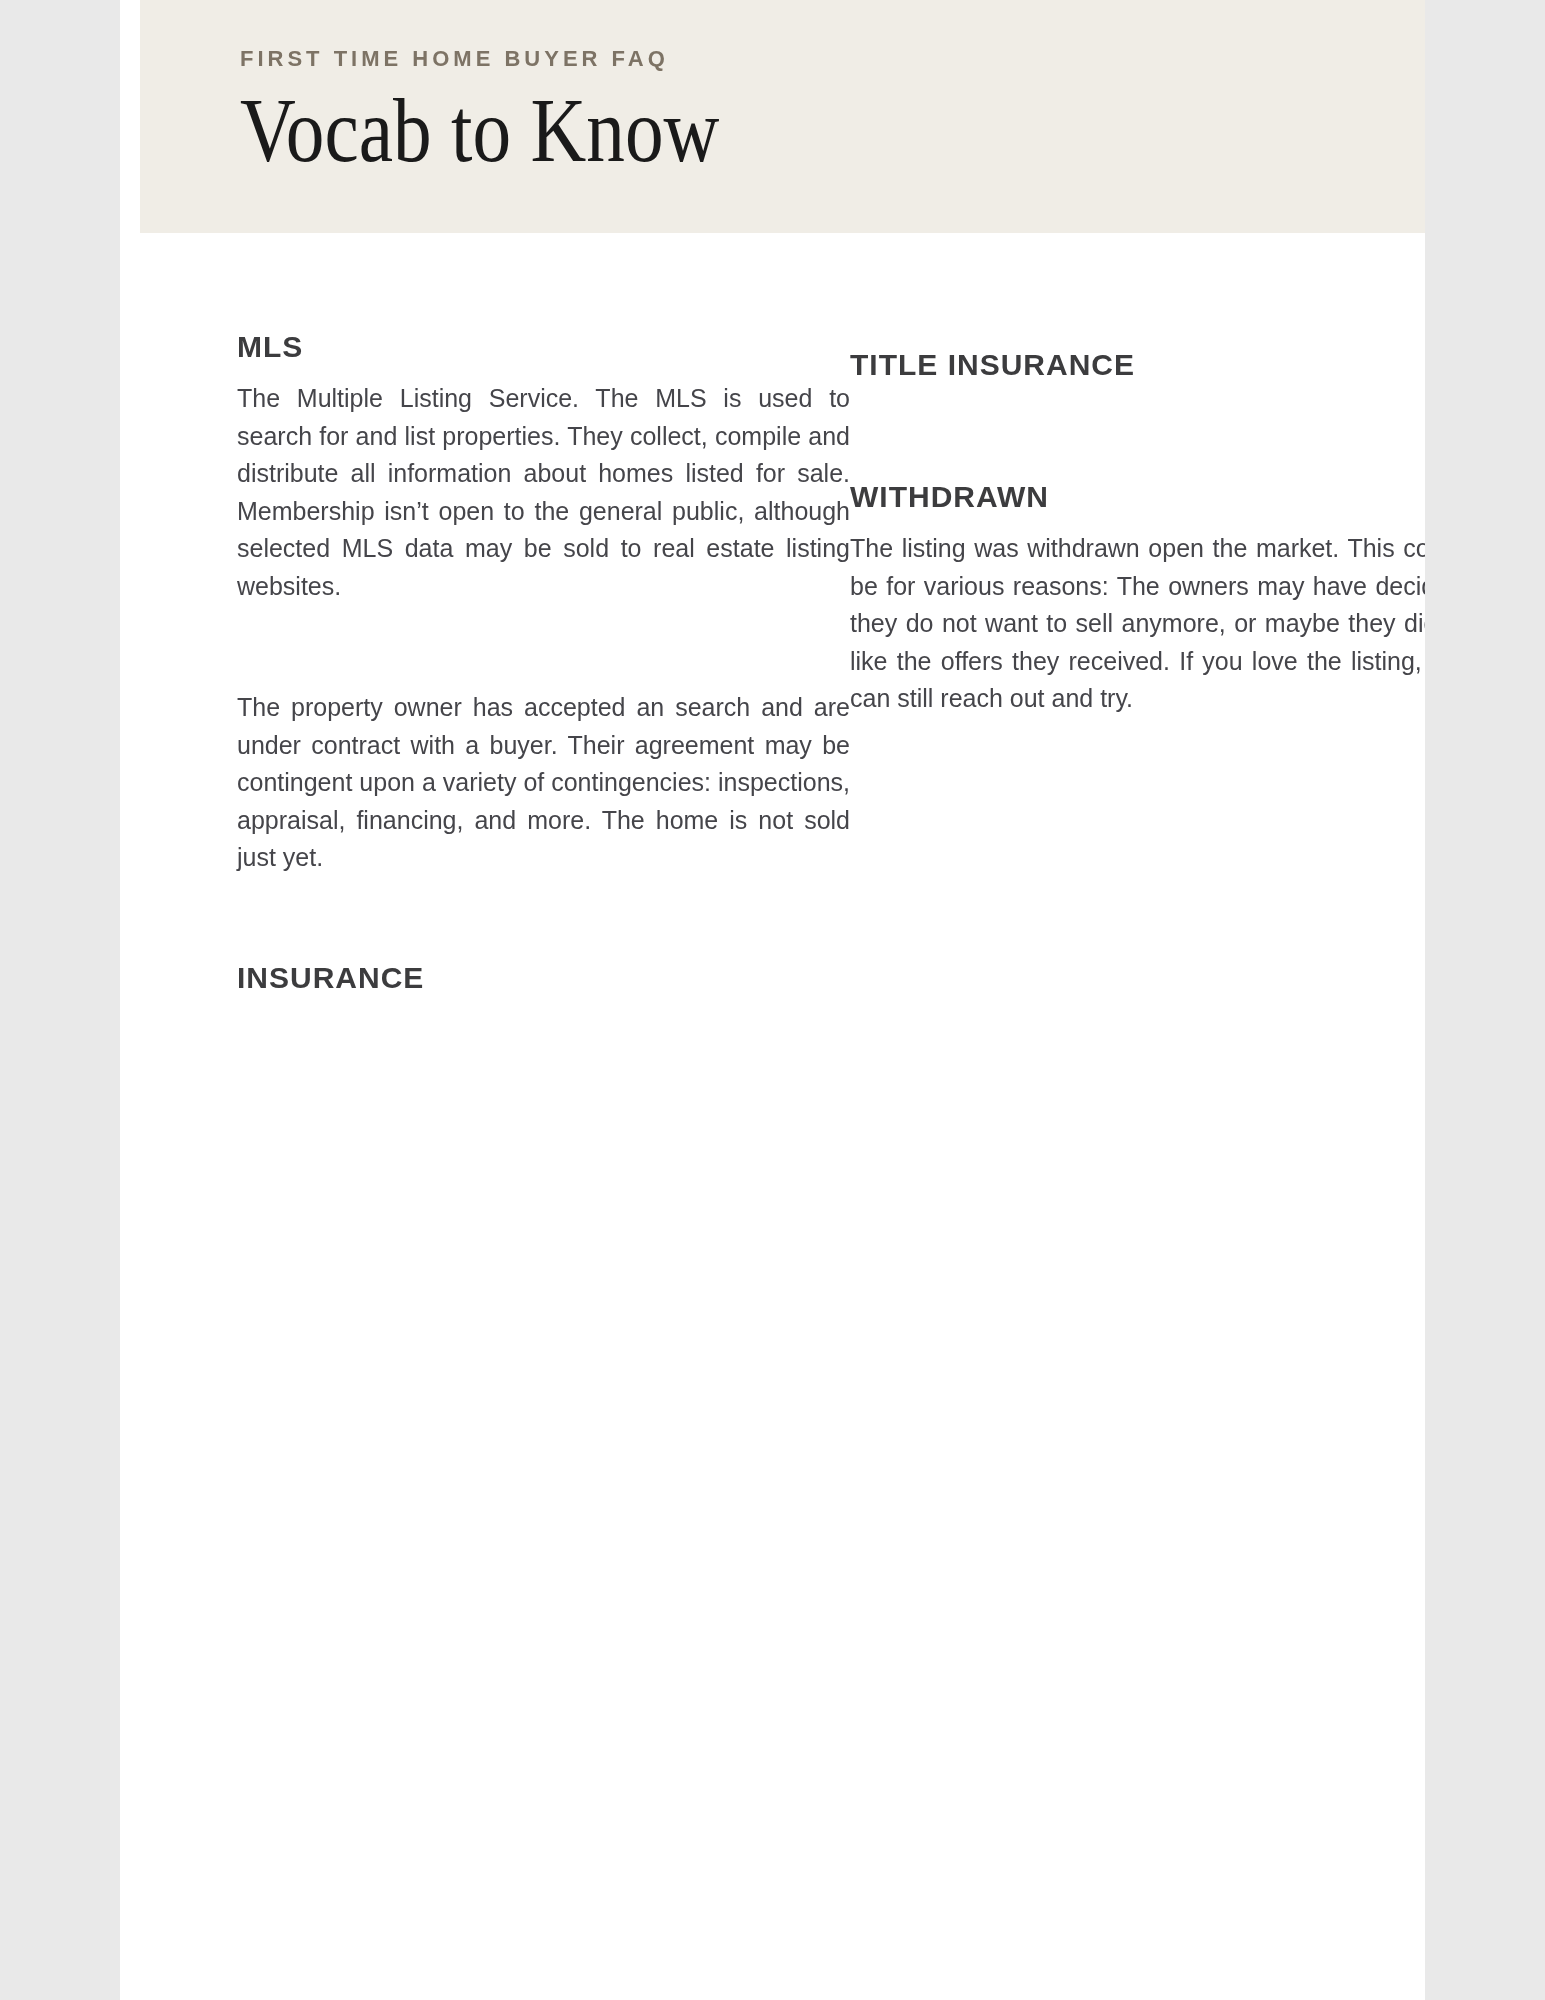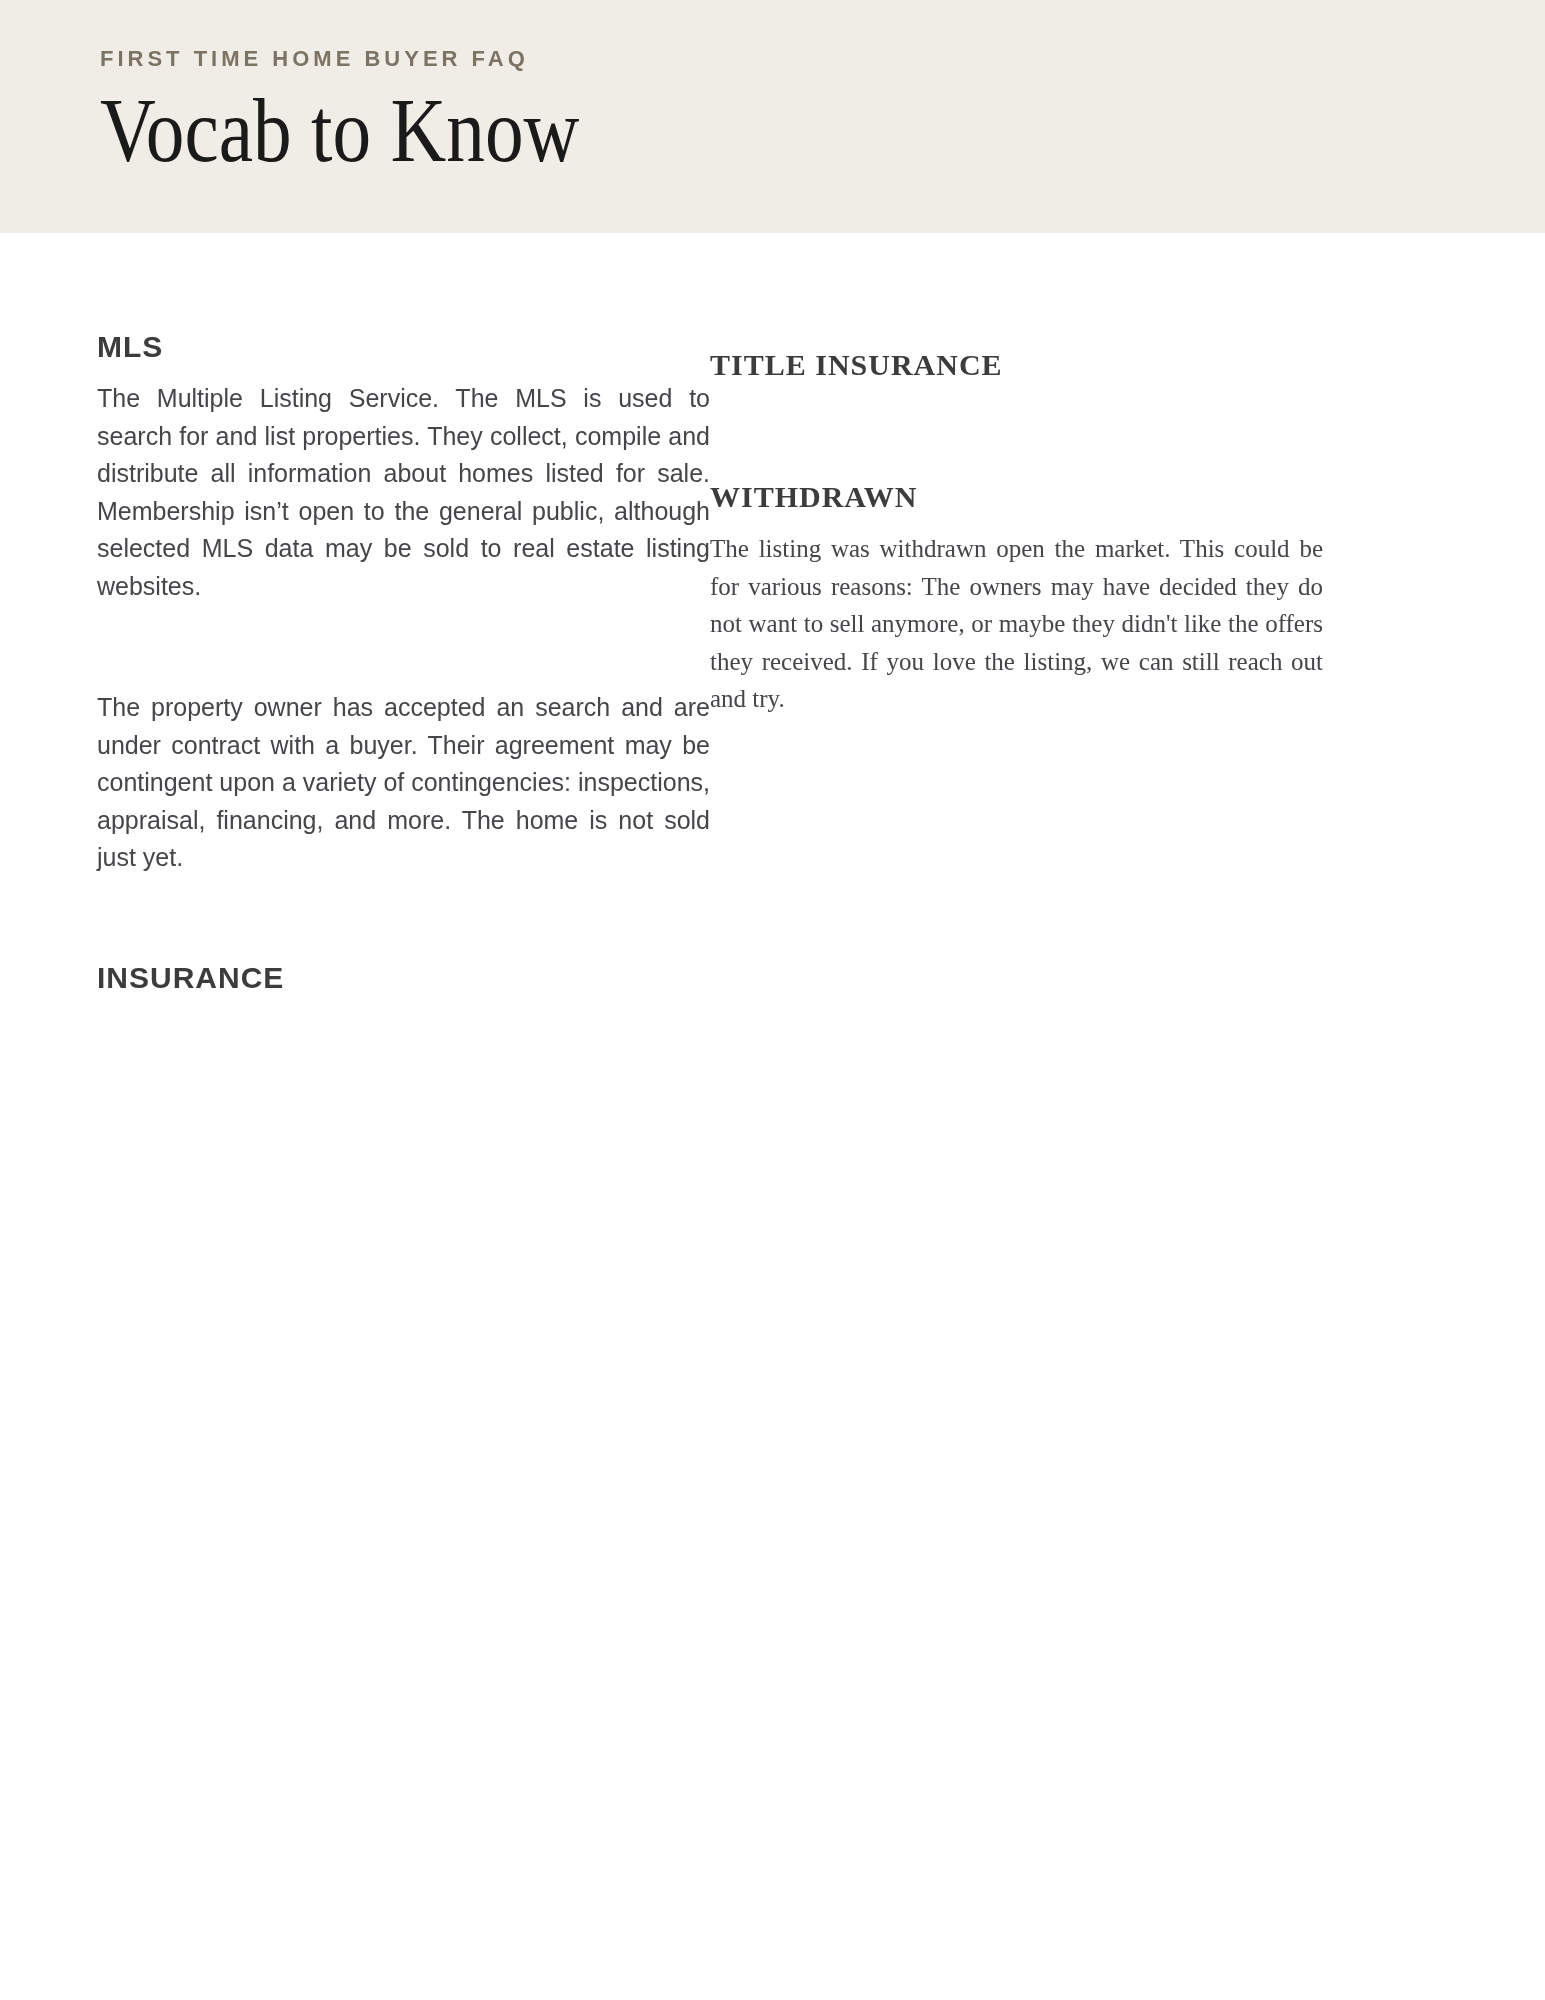--- a/index.html
+++ b/index.html
@@ -6,27 +6,28 @@
     --header-bg:#F0EDE6;
     --page-bg:#FFFFFF;
     --eyebrow-text:#7D7365;
     --title-text:#1A1A1A;
     --heading-text:#3C3C3E;
     --body-text:#45454A;
   }
   *{margin:0;padding:0;box-sizing:border-box;}
   html,body{background:#e9e9e9;}
   .page{
-    width:1545px;
+    width:1305px;
     height:2000px;
     margin:0 auto;
     background:var(--page-bg);
     font-family:"Liberation Sans", sans-serif;
     overflow:hidden;
     position:relative;
+    padding-left:20px;
   }
   .header-band{
     background:var(--header-bg);
     height:233px;
     padding:46px 0 0 100px;
   }
   .eyebrow{
     font-size:22px;
     font-weight:700;
     letter-spacing:4px;
@@ -49,21 +50,20 @@
     padding:97px 0 0 97px;
   }
   .col-right{
     padding-top:18px;
   }
   .vocab-section{
     margin-bottom:84px;
   }
   .col-right .vocab-section{
     margin-bottom:98px;
-    font-family:Liberation Serif, serif;
   }
   .term{
     font-size:30px;
     font-weight:700;
     letter-spacing:1px;
     color:var(--heading-text);
     margin-bottom:16px;
   }
   .definition{
     font-size:25px;

